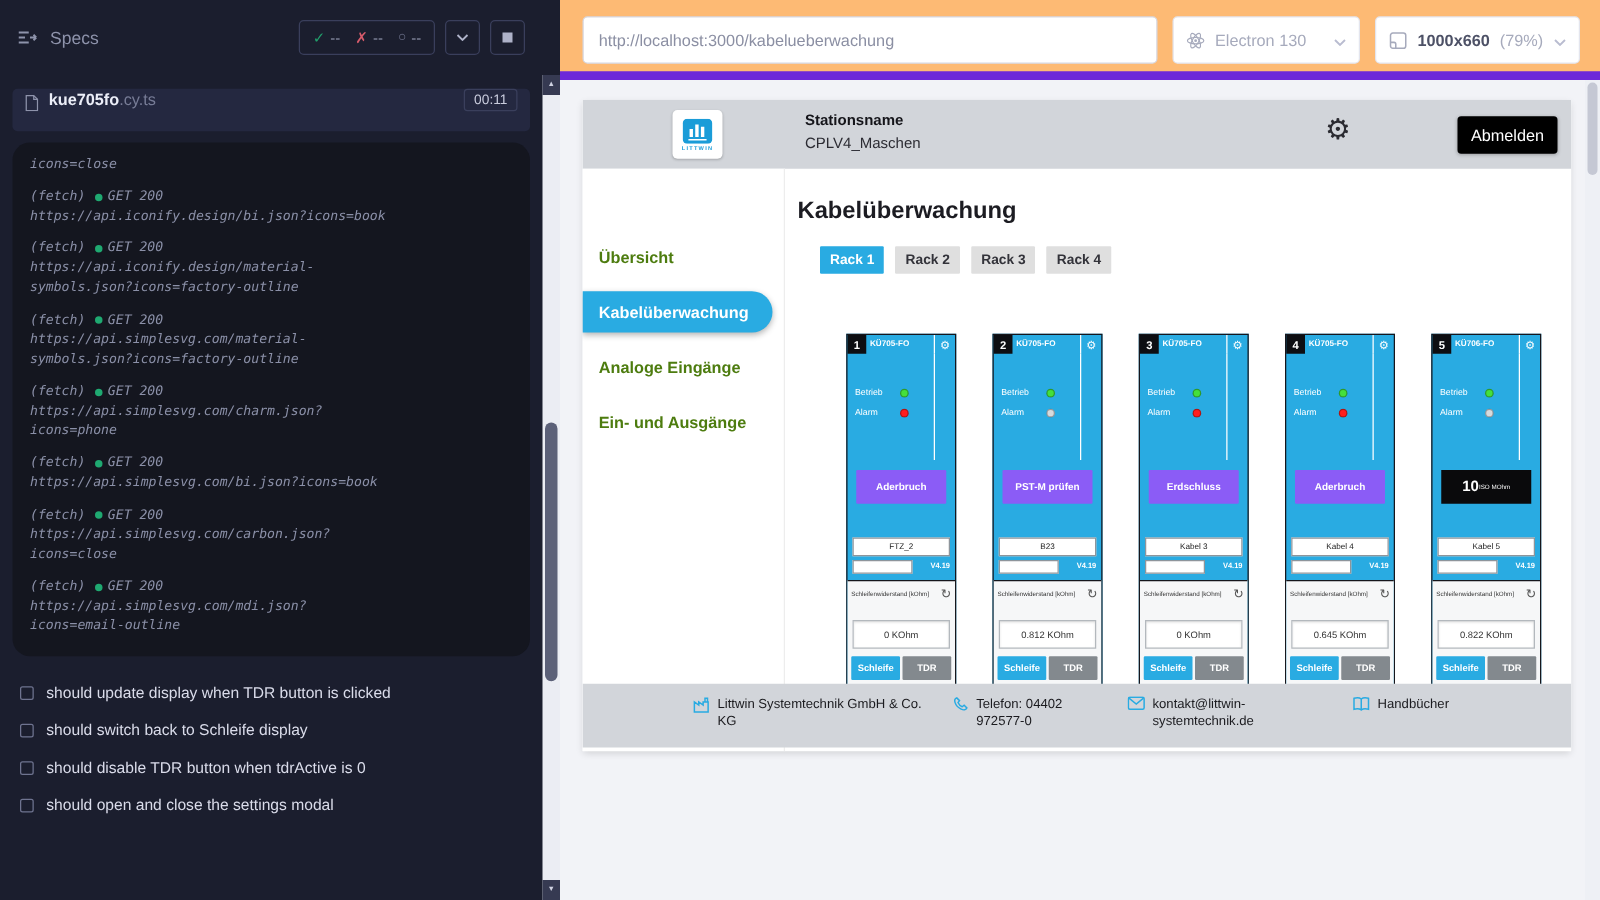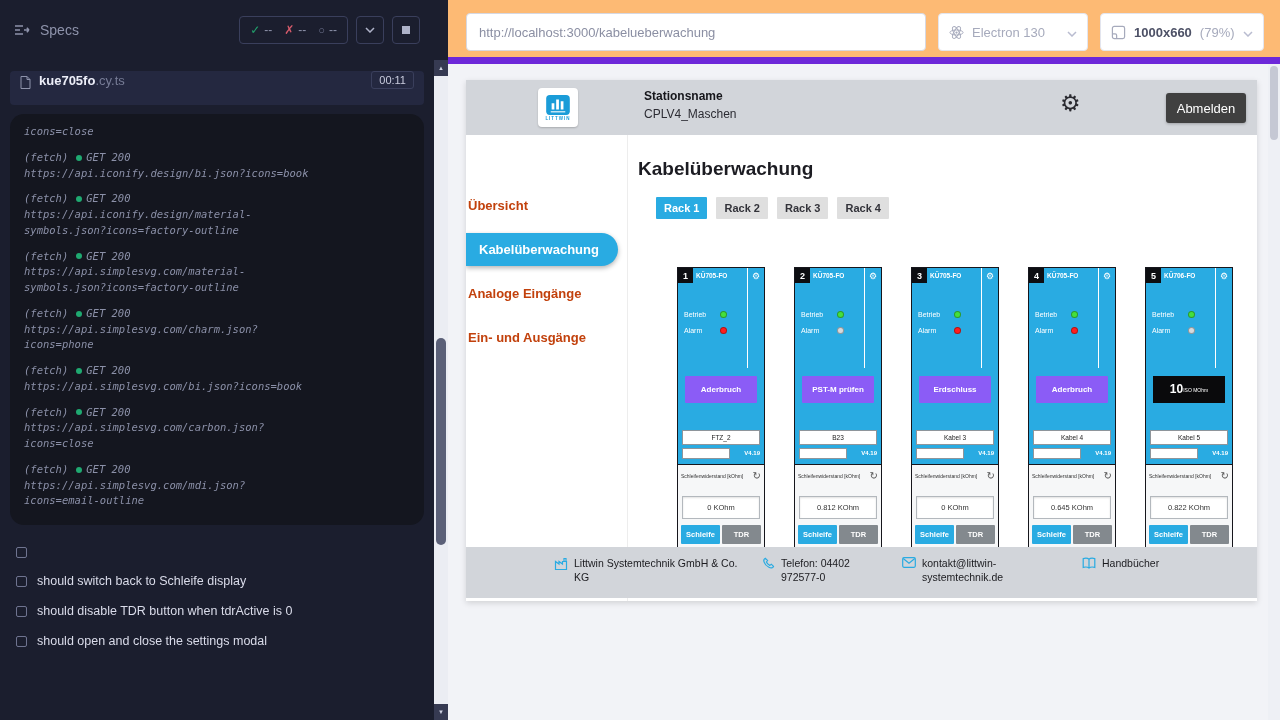--- a/index.html
+++ b/index.html
@@ -53,24 +53,24 @@
 
   
   .aut-frame { position:absolute; left:18px; top:80px; width:791px; height:521px; background:#fff; overflow:hidden; box-shadow:0 2px 6px rgba(0,0,0,.14); }
   .app-header { position:relative; height:55px; background:#d2d5da; }
   .logo-box { position:absolute; left:72px; top:8px; width:40px; height:39px; background:#fff; border-radius:4px; display:flex; flex-direction:column; align-items:center; justify-content:center; gap:1px; box-shadow:0 1px 2px rgba(0,0,0,.2); }
   .logo-text { font-size:4.5px; font-weight:700; color:#1a9cd8; letter-spacing:1px; }
   .station { position:absolute; left:178px; top:9px; }
   .station-label { font-size:12px; font-weight:700; color:#15151a; }
   .station-name { font-size:12px; color:#2c2c33; margin-top:4px; }
   .header-gear { position:absolute; left:594px; top:12px; font-size:23px; color:#2b2b31; line-height:1; }
-  .logout-btn { position:absolute; left:700px; top:13px; width:80px; height:30px; background:#404040; color:#fff; border:none; border-radius:3px; font-size:13px; font-family:inherit; box-shadow:0 1px 3px rgba(0,0,0,.25); }
+  .logout-btn { position:absolute; left:700px; top:13px; width:80px; height:30px; background:#000000; color:#fff; border:none; border-radius:3px; font-size:13px; font-family:inherit; box-shadow:0 1px 3px rgba(0,0,0,.25); }
 
   .app-nav { position:absolute; left:0; top:55px; bottom:0; width:162px; background:#fff; border-right:1px solid #ededed; padding-top:48px; display:flex; flex-direction:column; }
-  .nav-item { height:44px; display:flex; align-items:center; font-size:13px; font-weight:700; color:#c2410c; padding-left:2px; }
+  .nav-item { height:44px; display:flex; align-items:center; font-size:13px; font-weight:700; color:#4d7c0f; padding-left:13px; }
   .nav-item.active { height:33px; margin:5.5px 0; width:152px; padding-left:13px; background:#29abe2; color:#fff; border-radius:0 17px 17px 0; box-shadow:0 2px 5px rgba(0,0,0,.3); }
 
   .page-title { position:absolute; left:172px; top:78px; font-size:19px; font-weight:700; color:#1c1c22; }
   .tabs { position:absolute; left:173px; top:117px; display:flex; gap:9px;padding-left:17px; }
   .tab { height:22px; padding:0 8px; display:flex; align-items:center; font-size:11px; font-weight:700; background:#dfdfdf; color:#33333a; border-radius:1px; }
   .tab.active { background:#29abe2; color:#fff; }
 
   .cards { position:absolute; left:211px; top:187px; display:flex; gap:29px; }
   .card { width:88px; height:300px; background:#29abe2; border:1px solid #16161c; display:flex; flex-direction:column; flex:0 0 auto; }
   .card-top { display:flex; height:15px; flex:0 0 15px; }
@@ -243,20 +243,21 @@
             </span>
           </div>
           <div class="log-url">https://api.simplesvg.com/mdi.json?icons=email-outline</div>
         </div>
       </div>
 
     <ul class="tests">
 
         <li class="test-row">
           <span class="test-box"></span>
+          <span>should update display when TDR button is clicked</span>
         </li>
 
         <li class="test-row">
           <span class="test-box"></span>
           <span>should switch back to Schleife display</span>
         </li>
 
         <li class="test-row">
           <span class="test-box"></span>
           <span>should disable TDR button when tdrActive is 0</span>

